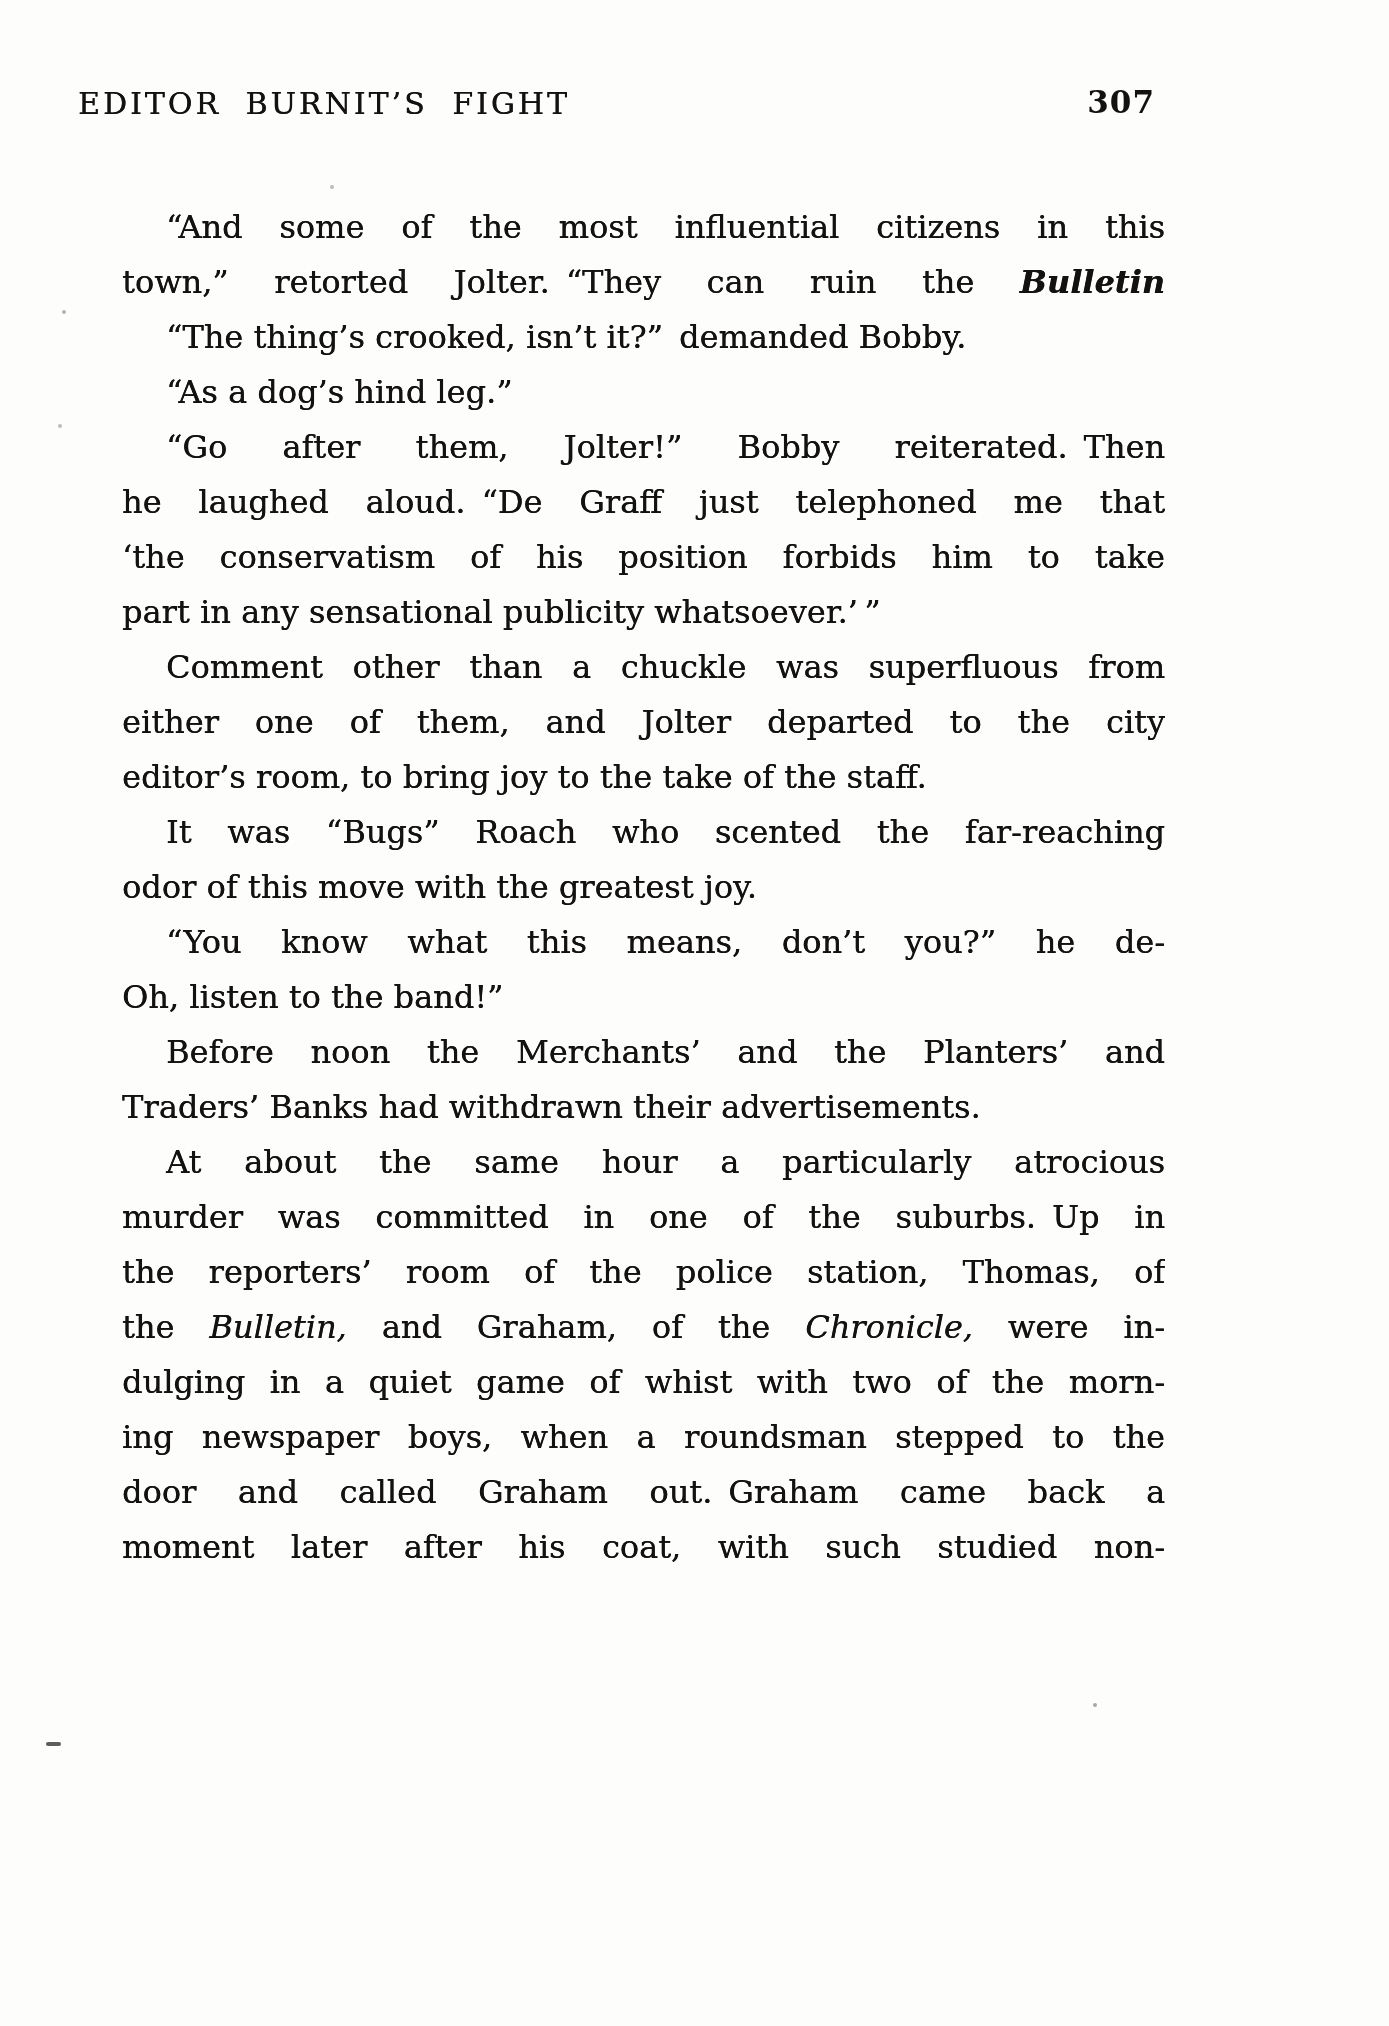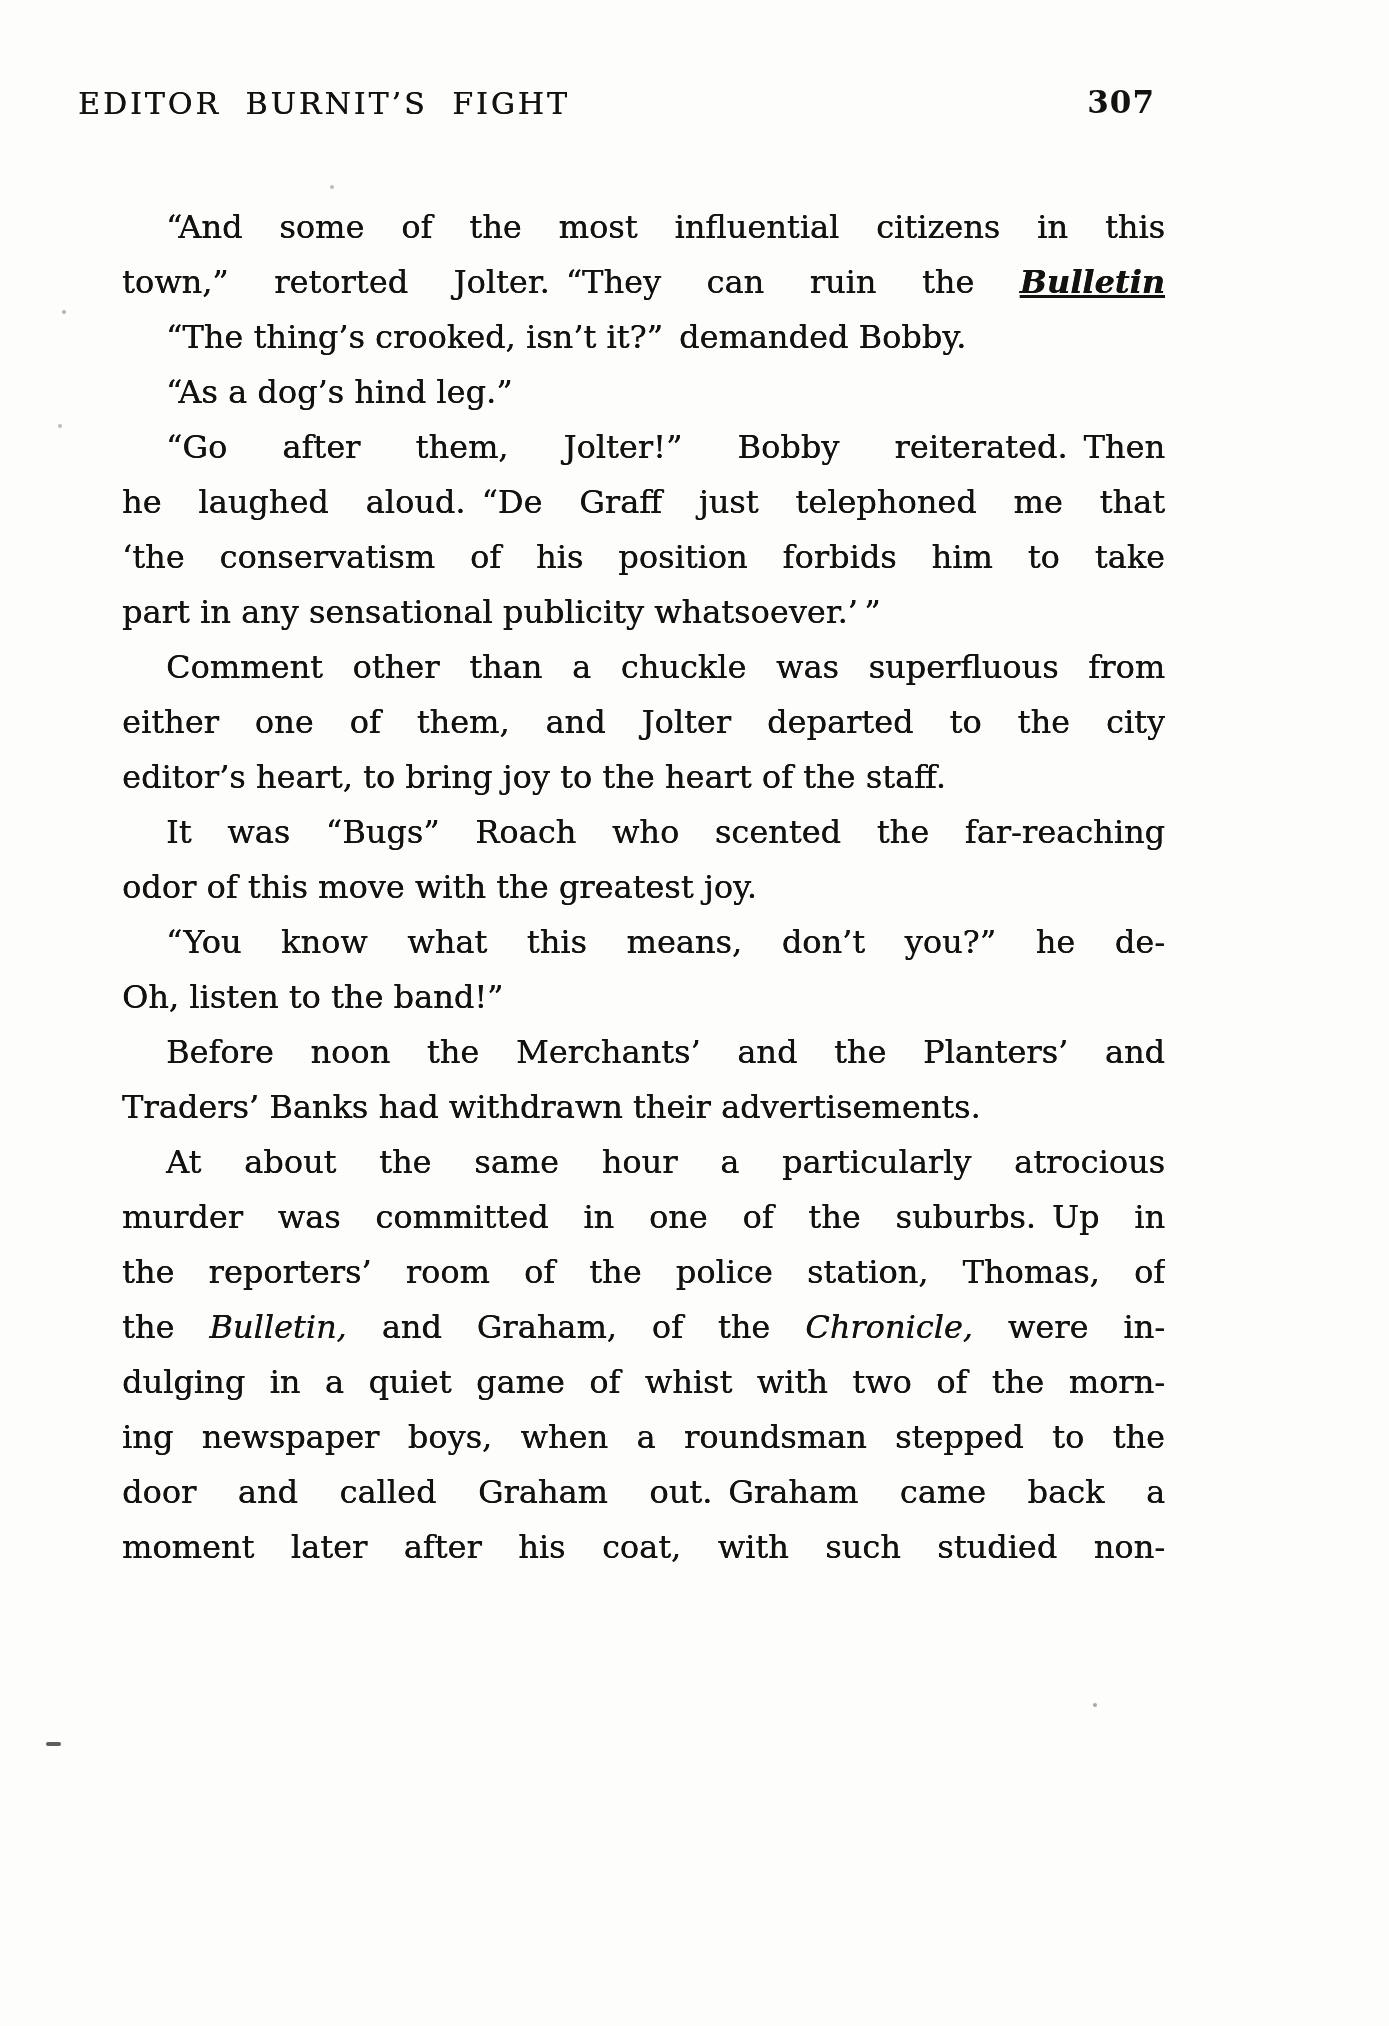--- a/index.html
+++ b/index.html
@@ -47,21 +47,21 @@
     height: 55px;
     overflow: hidden;
     text-align: left;
   }
   .line.just {
     text-align: justify;
     text-align-last: justify;
   }
   .line.ind { text-indent: 44px; }
   .it { font-style: italic; }
-  .b  { font-weight: bold; text-decoration: underline; }
+  .b  { font-weight: bold; }
   .artifact {
     position: absolute;
     background: #2a2824;
     border-radius: 2px;
   }
 </style>
 </head>
 <body>
 
 <div class="page">
@@ -84,21 +84,21 @@
       </div>
       <div>
         <div class="line just ind"><span class="">“Go after them, Jolter!” Bobby reiterated. Then</span></div>
         <div class="line just"><span class="">he laughed aloud. “De Graff just telephoned me that</span></div>
         <div class="line just"><span class="">‘the conservatism of his position forbids him to take</span></div>
         <div class="line"><span class="">part in any sensational publicity whatsoever.’ ”</span></div>
       </div>
       <div>
         <div class="line just ind"><span class="">Comment other than a chuckle was superfluous from</span></div>
         <div class="line just"><span class="">either one of them, and Jolter departed to the city</span></div>
-        <div class="line"><span class="">editor’s heart, to bring joy to the heart of the staff.</span></div>
+        <div class="line"><span class="">editor’s room, to bring joy to the take of the staff.</span></div>
       </div>
       <div>
         <div class="line just ind"><span class="">It was “Bugs” Roach who scented the far-reaching</span></div>
         <div class="line"><span class="">odor of this move with the greatest joy.</span></div>
       </div>
       <div>
         <div class="line just ind"><span class="">“You know what this means, don’t you?” he de-</span></div>
         <div class="line"><span class="">Oh, listen to the band!”</span></div>
       </div>
       <div>

